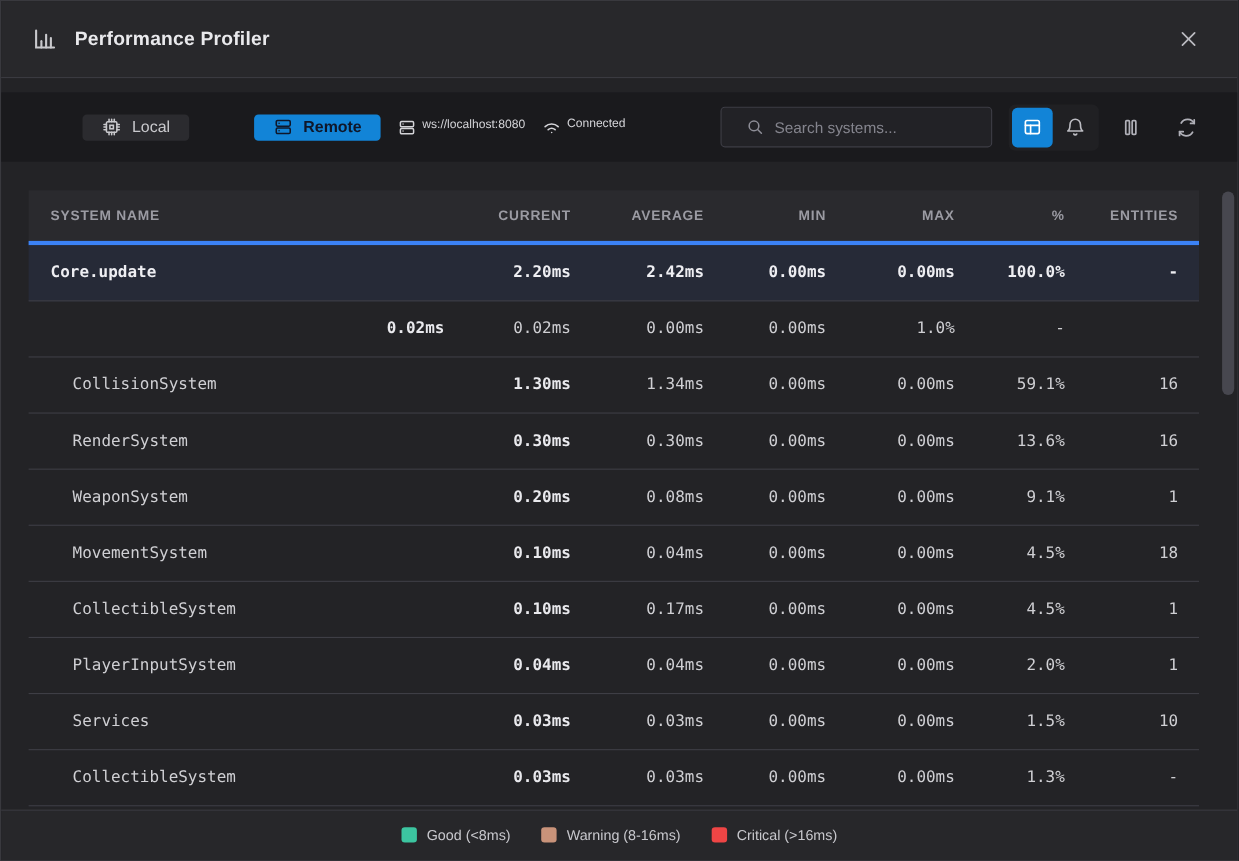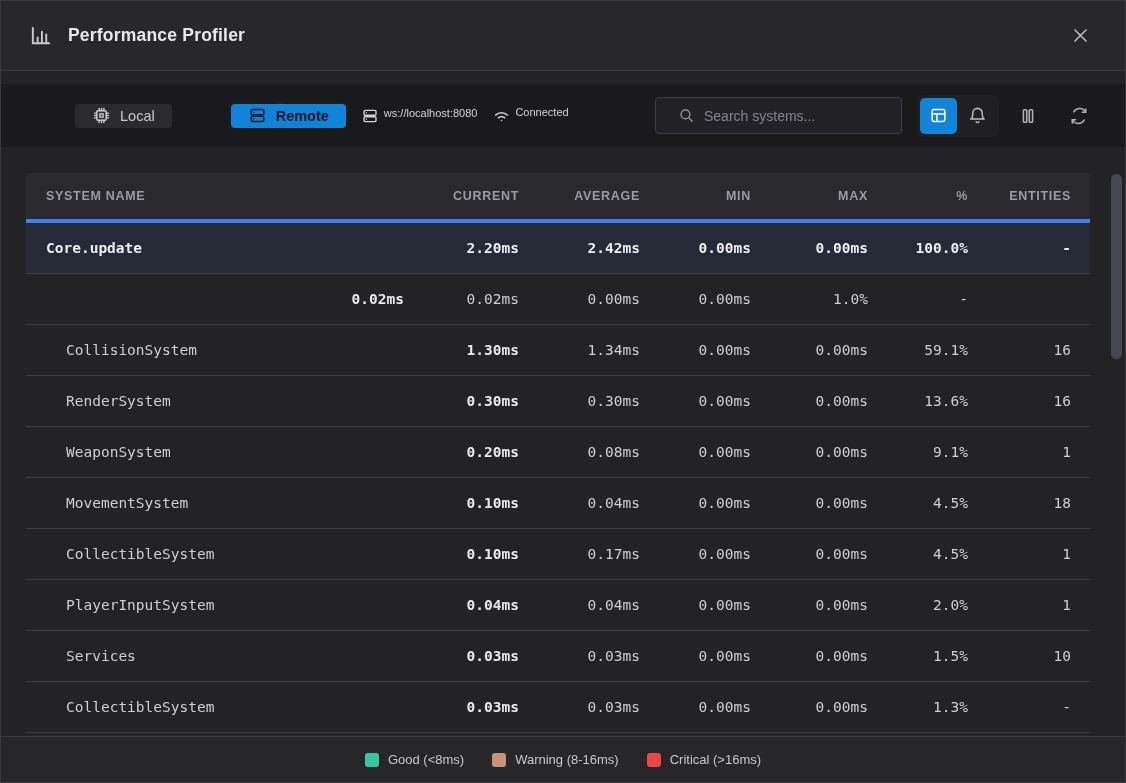--- a/index.html
+++ b/index.html
@@ -123,21 +123,21 @@
 
   
   .footer {
     flex: none; height: 46px;
     border-top: 1px solid #3a3a40;
     background: #27272a;
     display: flex; align-items: center; justify-content: center;
     gap: 28px;
     font-size: 13px; color: #c8c8cd;
   }
-  .legend-item { display: flex; align-items: center; gap: 9px; }
+  .legend-item { display: flex; gap: 9px; }
   .legend-swatch { width: 14px; height: 14px; border-radius: 3px; }
 
   
   .scroll-thumb {
     position: absolute;
     top: 173px; right: 3px;
     width: 11px; height: 185px;
     background: #47474f;
     border-radius: 6px;
     cursor: grab;

